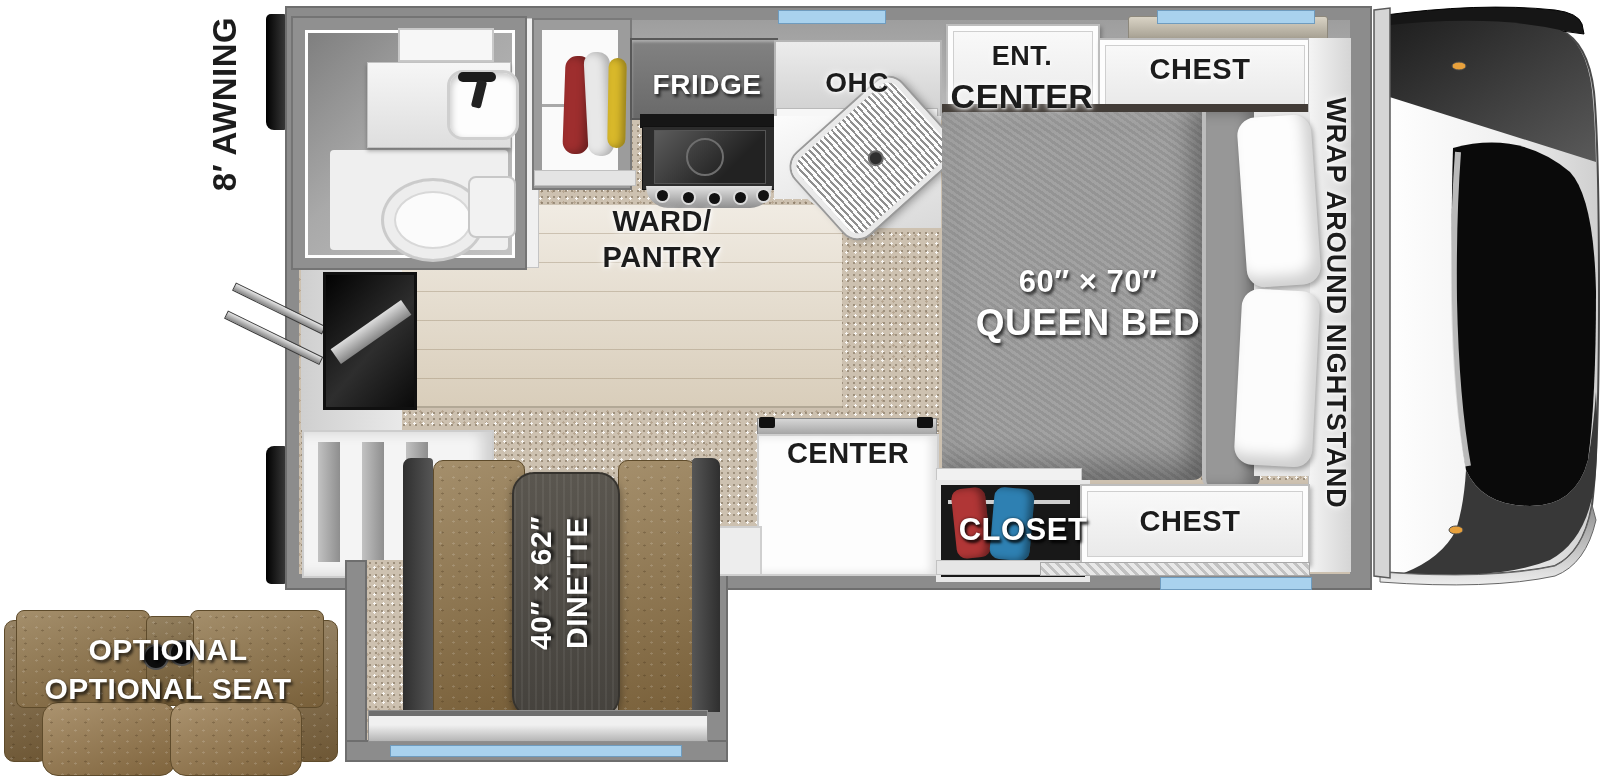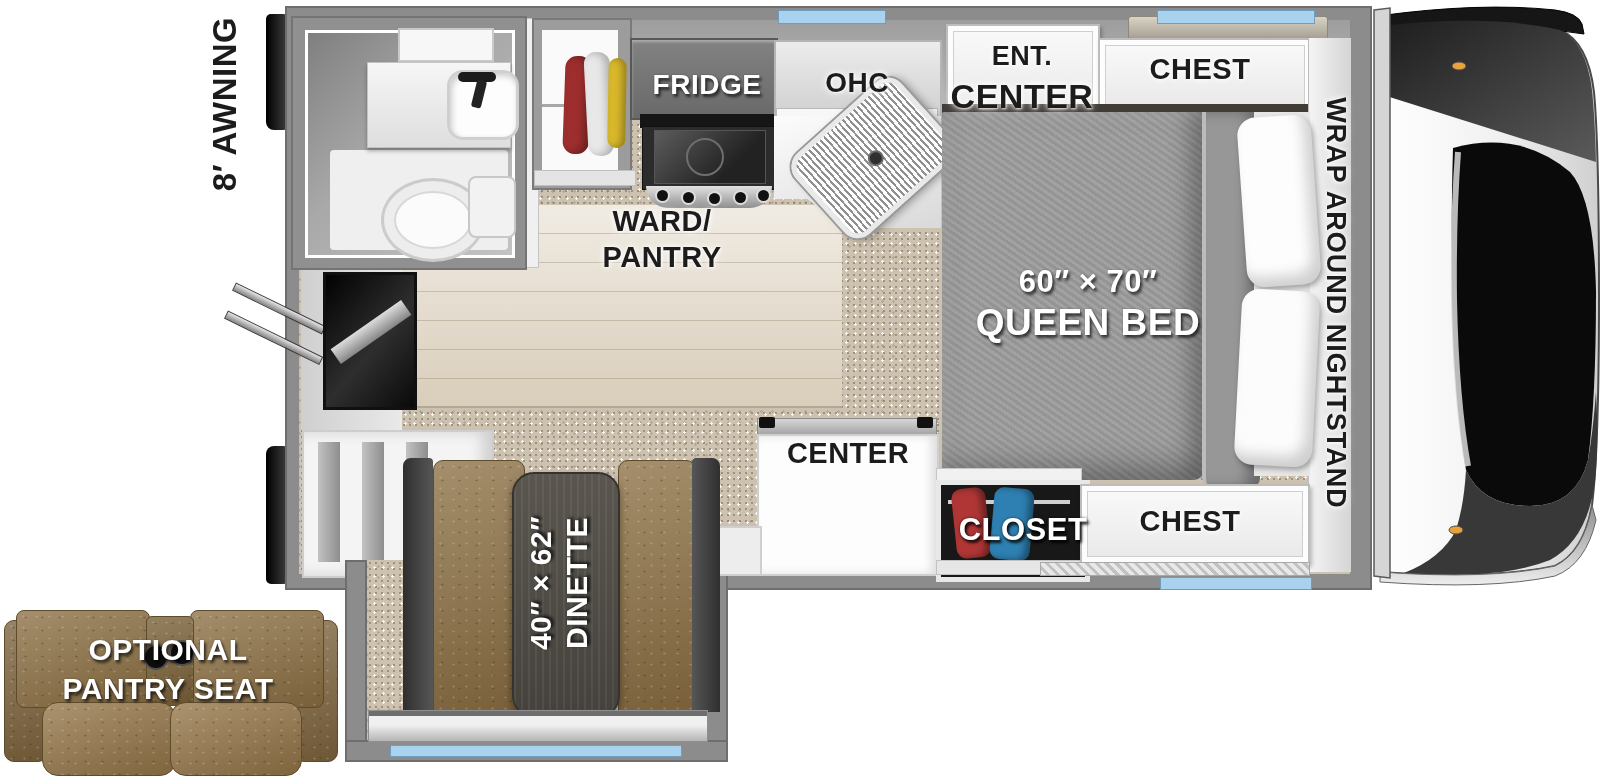--- a/index.html
+++ b/index.html
@@ -213,15 +213,15 @@
   <div class="lbl" style="left:763px;top:438px;width:170px;font-size:29px;">CENTER</div>
   <div class="lbl lbl-w" style="left:938px;top:514px;width:140px;font-size:31px;text-shadow:2px 3px 3px rgba(0,0,0,.85),0 0 3px rgba(0,0,0,.6);margin-left:15px;">CLOSET</div>
   <div class="lbl" style="left:1090px;top:506px;width:200px;font-size:29px;">CHEST</div>
 
   <div class="abs rot-ccw" style="left:451px;top:547px;width:220px;height:72px;">
     <div class="lbl lbl-w" style="left:0;top:0;width:220px;font-size:30px;">40″ × 62″</div>
     <div class="lbl lbl-w" style="left:0;top:36px;width:220px;font-size:30px;">DINETTE</div>
   </div>
 
   <div class="lbl lbl-w" style="left:28px;top:634px;width:280px;font-size:30px;">OPTIONAL</div>
-  <div class="lbl lbl-w" style="left:28px;top:673px;width:280px;font-size:30px;">PANTRY SEAT</div>
+  <div class="lbl lbl-w" style="left:28px;top:673px;width:280px;font-size:30px;">OPTIONAL SEAT</div>
 
 </div>
 
 </body></html>

